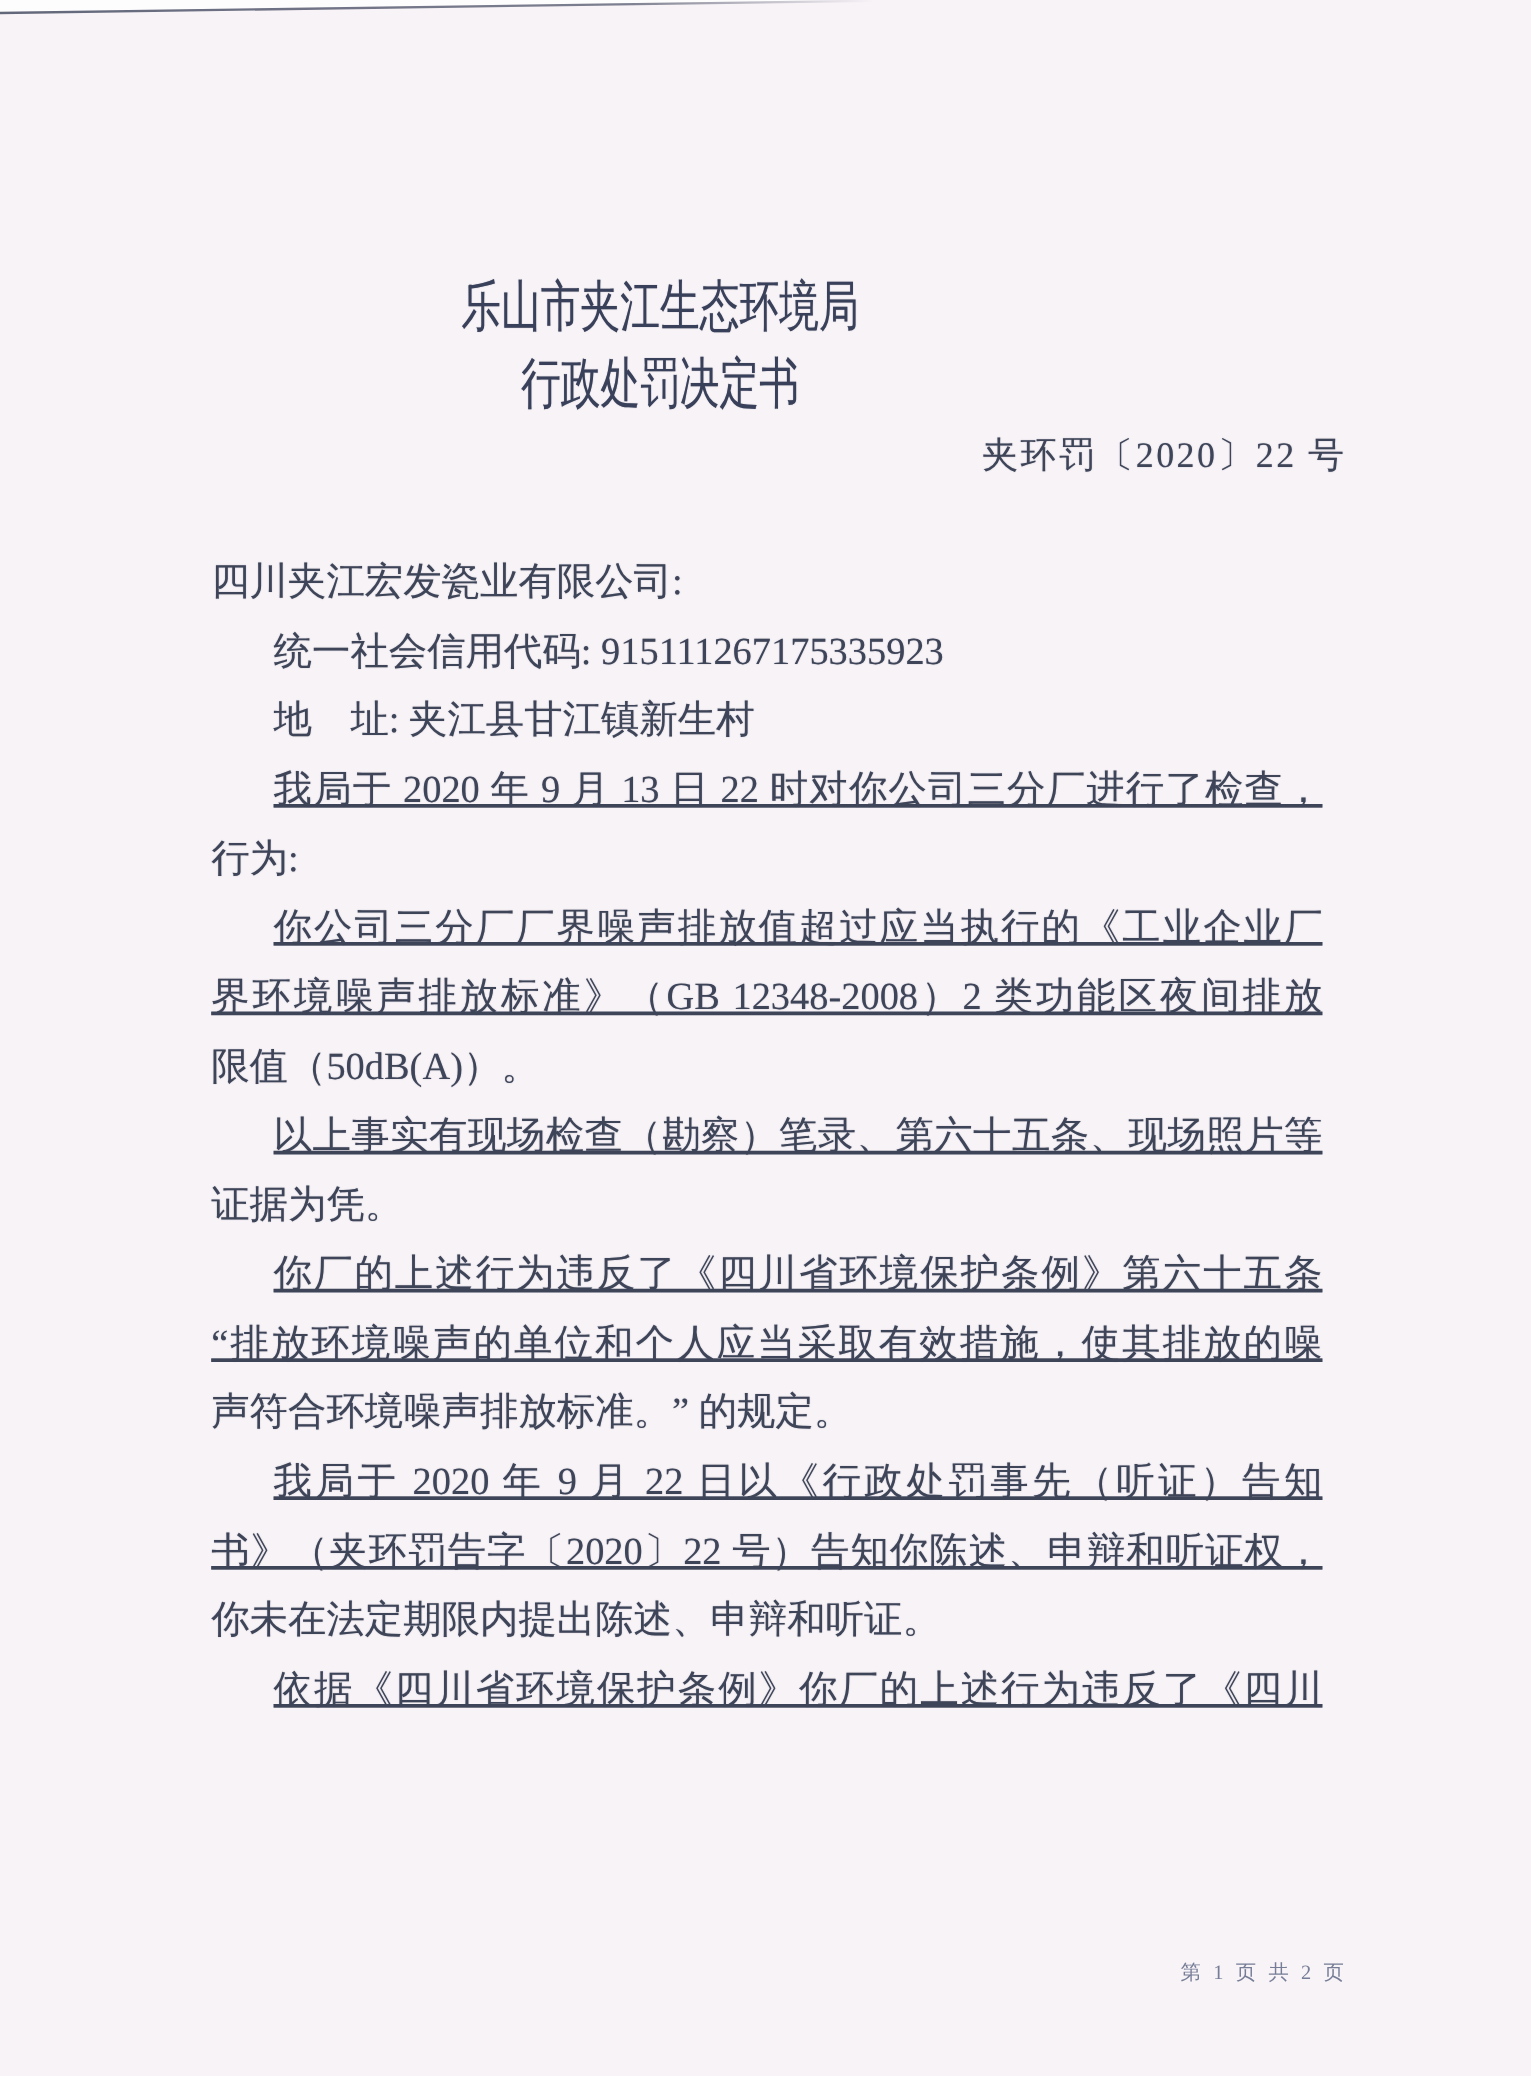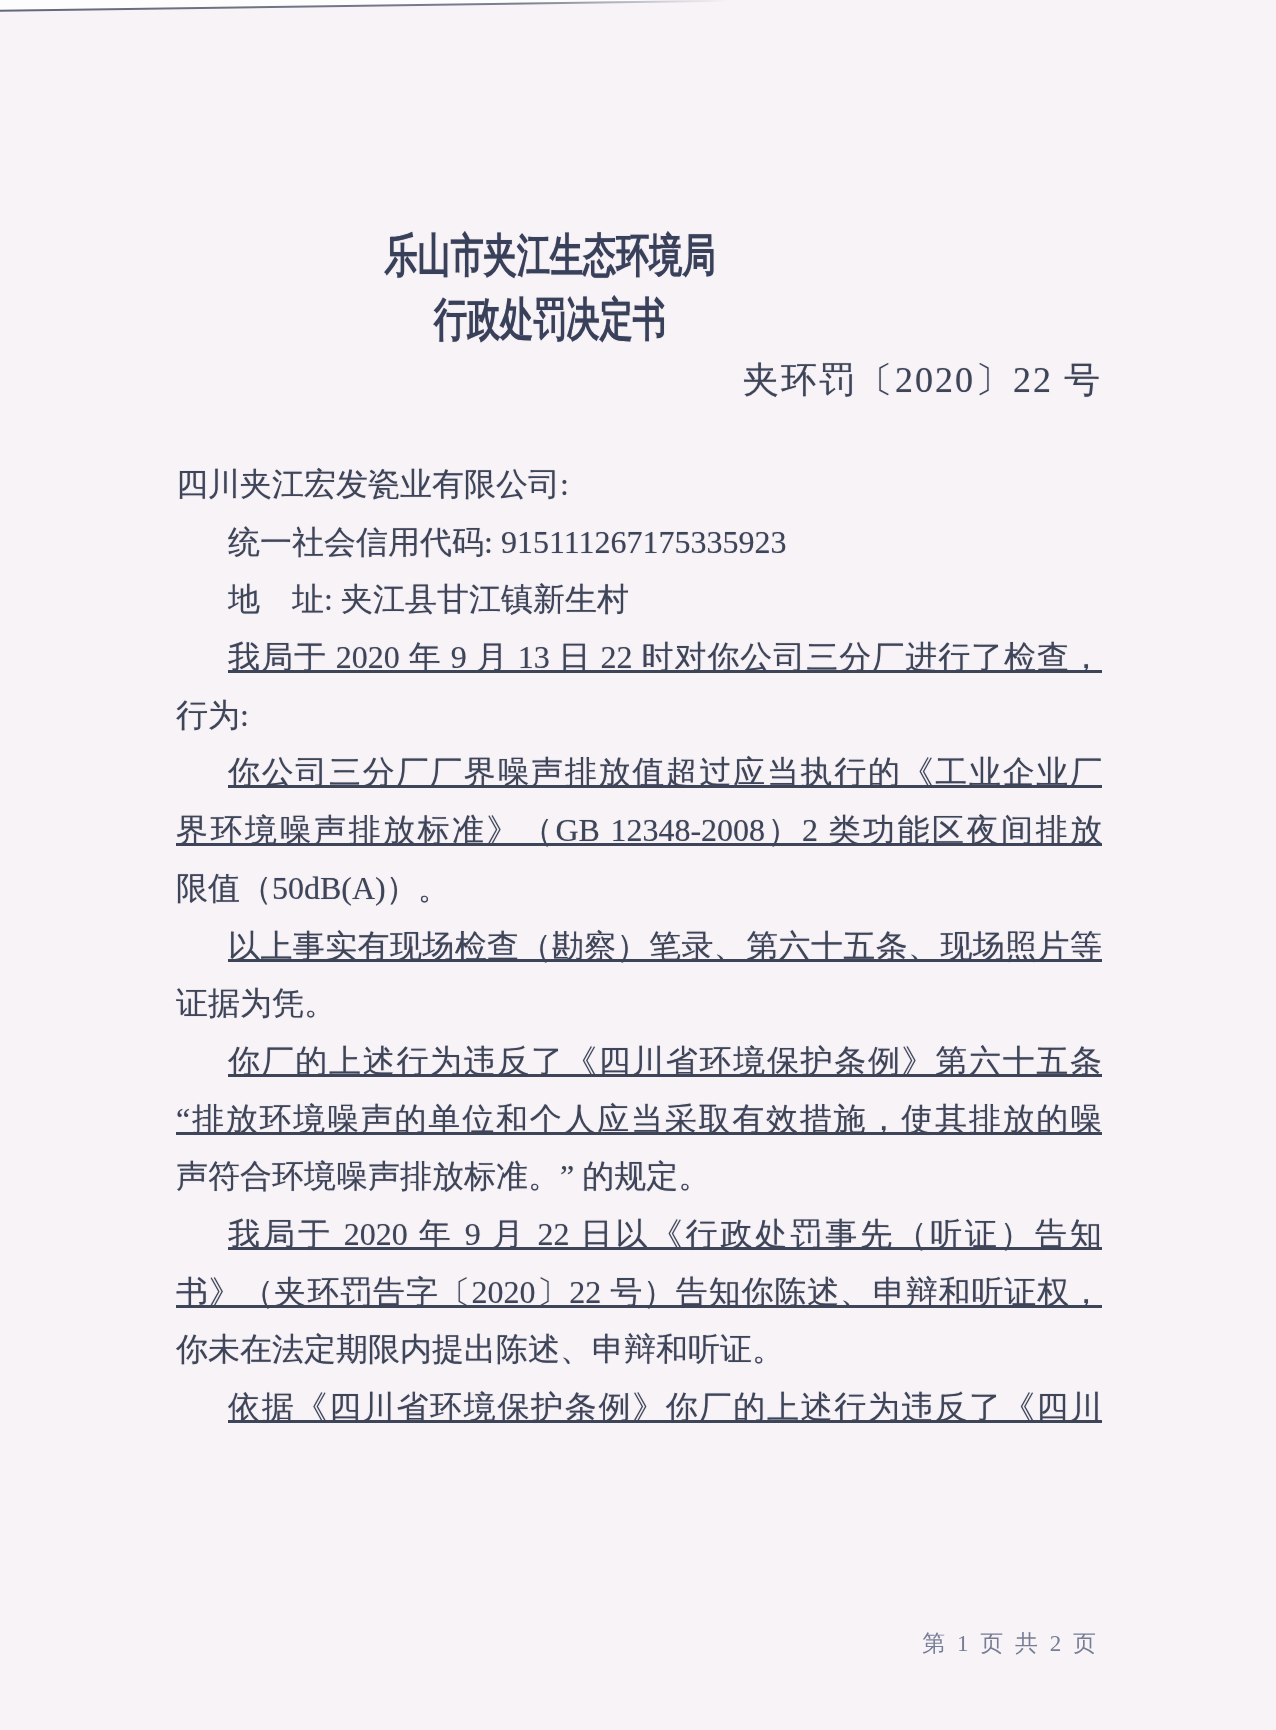--- a/index.html
+++ b/index.html
@@ -15,50 +15,50 @@
     background:#fdfdfe;
     transform:rotate(-0.8deg);transform-origin:left bottom;
   }
   .scan-line{
     position:absolute;left:-12px;top:10px;width:740px;height:2px;
     background:linear-gradient(90deg,rgba(72,78,100,.85) 0%,rgba(72,78,100,.7) 72%,rgba(72,78,100,0) 100%);
     transform:rotate(-0.8deg);transform-origin:left center;
   }
   .titles{
     position:absolute;left:88px;top:224px;width:924px;
-    text-align:center;font-weight:700;font-size:46px;line-height:64px;
+    text-align:center;font-weight:400;font-size:46px;line-height:64px;
     color:#39405a;
     text-shadow:0 0 1px rgba(57,64,90,.5);
   }
   .titles .t{transform:scaleX(0.72);transform-origin:50% 50%;white-space:nowrap;}
   .doc-number{
-    position:absolute;top:361px;right:174px;
-    font-size:36px;line-height:38px;letter-spacing:2px;white-space:nowrap;
+    position:absolute;top:361px;right:154px;
+    font-size:30px;line-height:38px;letter-spacing:2px;white-space:nowrap;
     text-shadow:0 0 1px rgba(62,69,89,.45);
     text-align:right;
   }
   .doc-body{
     position:absolute;left:176px;top:456px;width:926px;
     font-size:32px;
     text-shadow:0 0 1px rgba(62,69,89,.45);
   }
   .line{
     height:57.7px;line-height:57.7px;
     white-space:normal;
   }
   .line.ind{text-indent:52px;}
   .line.fill{
     text-align:justify;
     text-align-last:justify;
     text-justify:inter-character;
     text-decoration:underline;
   }
   .page-footer{
-    position:absolute;top:1630px;right:177px;
-    font-size:23px;line-height:28px;letter-spacing:3px;white-space:nowrap;
+    position:absolute;top:1630px;right:153px;
+    font-size:17px;line-height:28px;letter-spacing:3px;white-space:nowrap;
     color:#767d97;
   }
 </style>
 </head>
 <body>
 
 <div class="scan-wedge"></div>
 <div class="scan-line"></div>
 
 <div class="titles">

